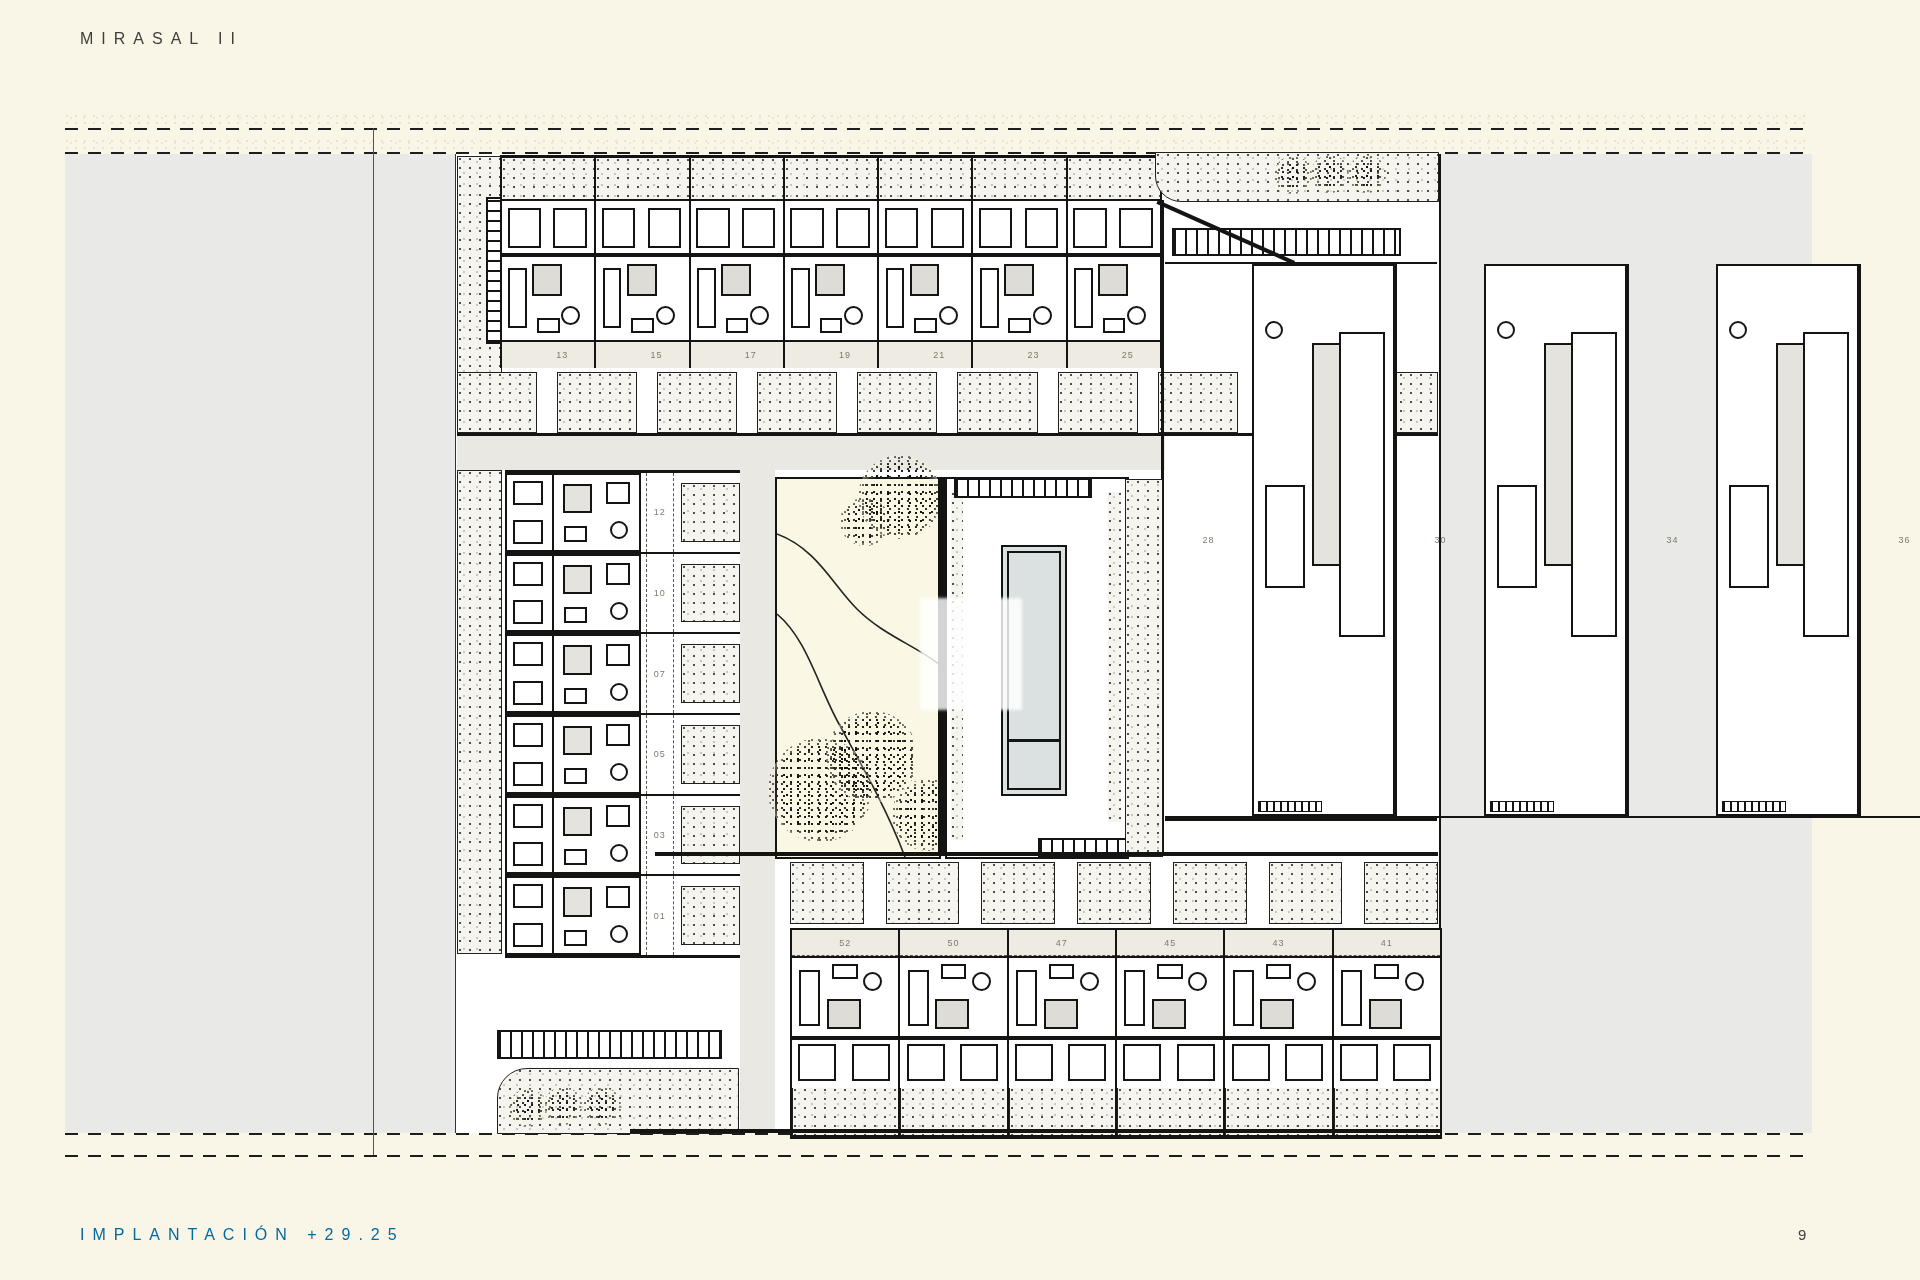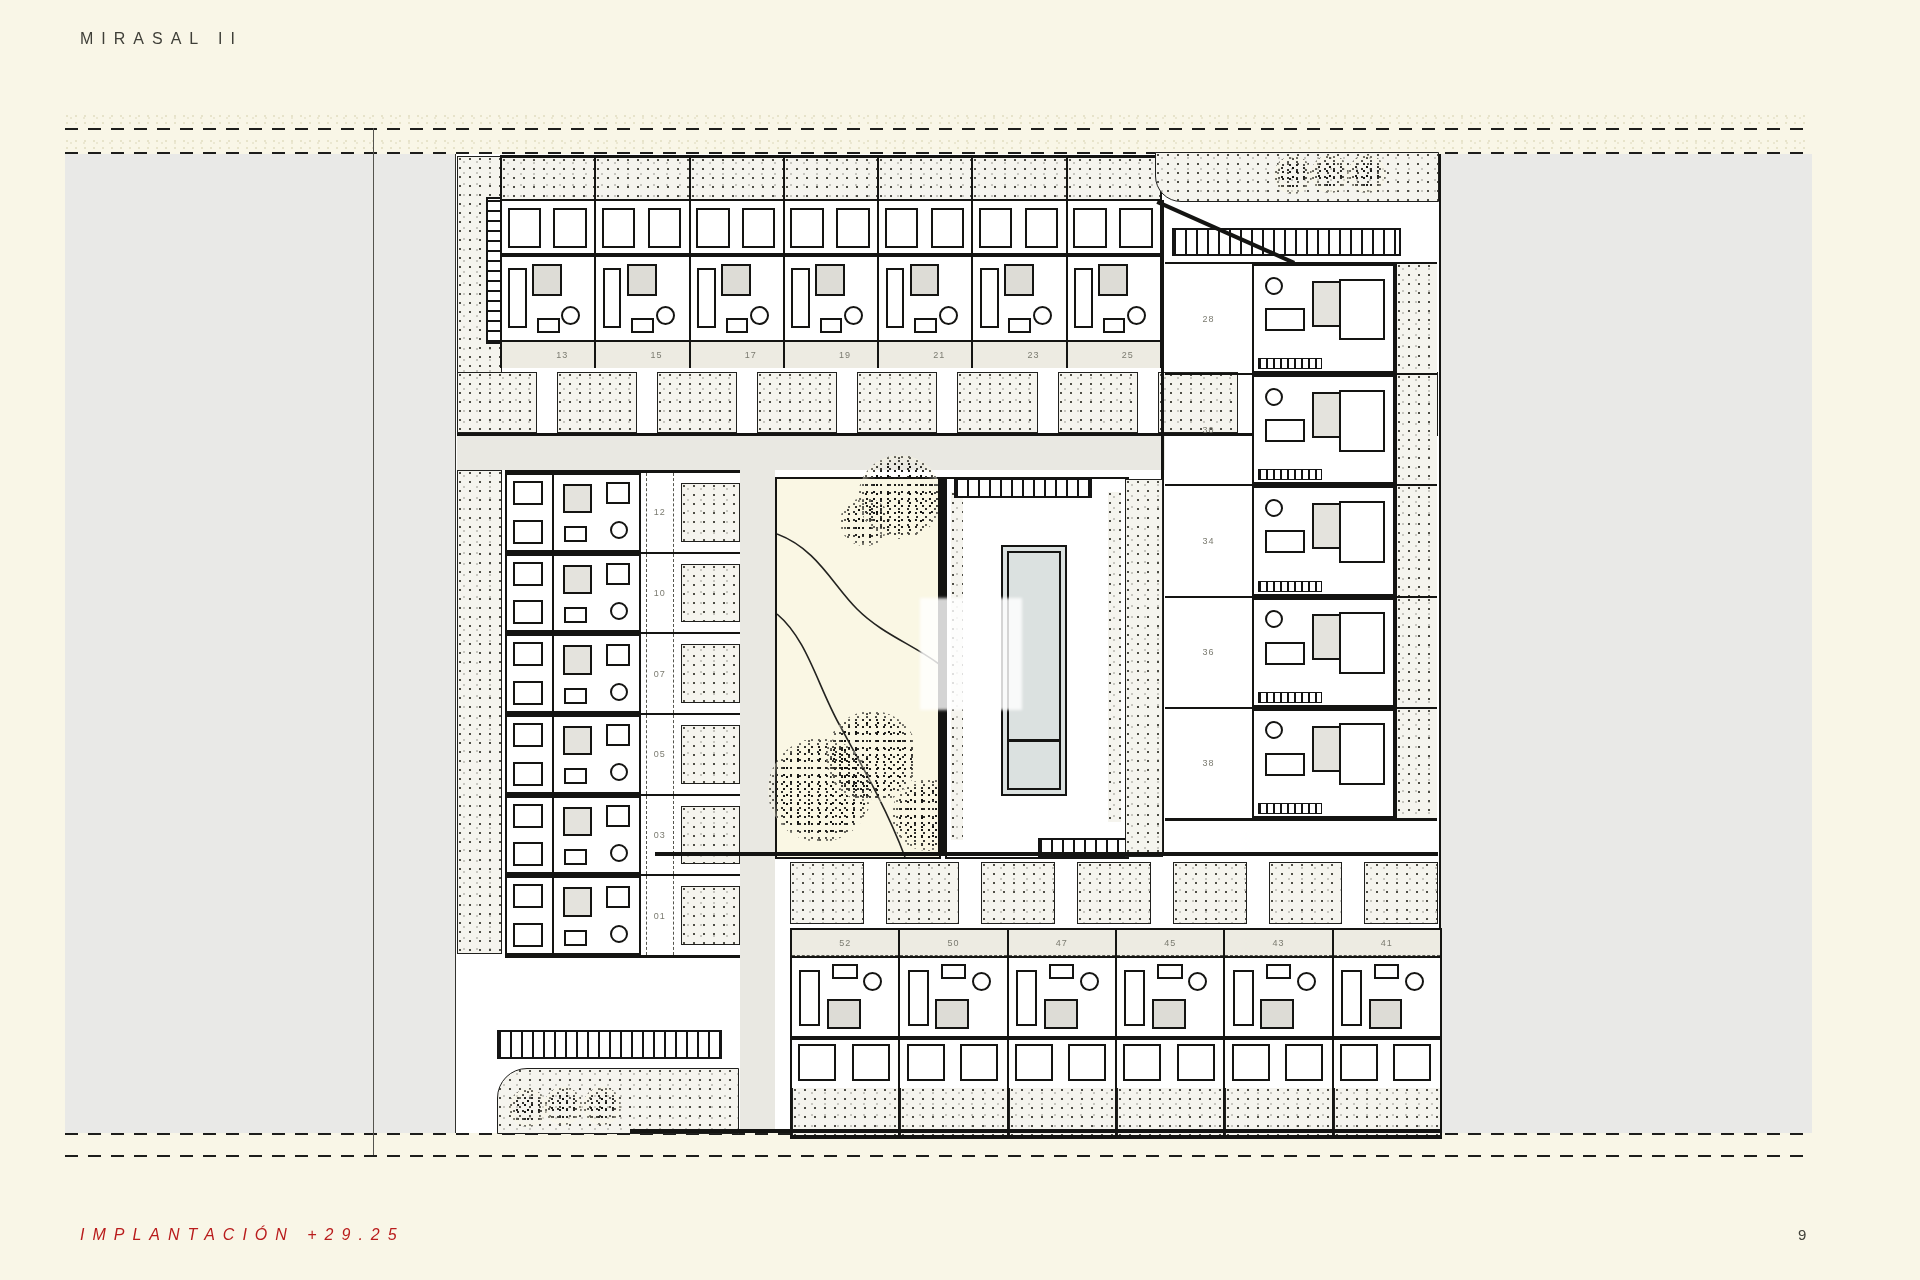--- a/index.html
+++ b/index.html
@@ -7,21 +7,21 @@
     width:1920px;height:1280px;overflow:hidden;position:relative;
     background:var(--paper,#f9f6e7);
     font-family:"Liberation Sans","DejaVu Sans",sans-serif;
     color:var(--ink,#3f3f38);
   }
   .abs{position:absolute;}
   .t{position:absolute;white-space:pre;}
 
   
   .page-title{left:80px;top:30px;font-size:16px;letter-spacing:8px;font-weight:500;color:#3f3f38;}
-  .footer-label{left:80px;top:1226px;font-size:16px;letter-spacing:8px;font-weight:500;color:#b91c1c;font-style:italic;}
+  .footer-label{left:80px;top:1226px;font-size:16px;letter-spacing:8px;font-weight:500;color:#0369a1;}
   .page-number{left:1798px;top:1226px;font-size:15px;color:#3f3f38;}
 
   
   .dash-h{height:2px;background-image:repeating-linear-gradient(90deg,#1d1d1b 0 13px,transparent 13px 23px);}
   .speck{height:11px;opacity:.55;
     background-image:radial-gradient(circle at 2px 2px,#d9d4b4 1px,transparent 1.2px),radial-gradient(circle at 6px 4px,#e0dcc0 1px,transparent 1.2px);
     background-size:9px 7px,13px 9px;}
   .vline{width:1px;background:#55544e;}
   .margin-gray{background:var(--gray,#e9e9e7);}
 
@@ -58,21 +58,21 @@
   .t-cell .garden{height:42px;border-bottom:2px solid #141412;border-left:none;border-top:none;border-right:none;}
   .t-cell .body{height:141px;background:#fff;position:relative;border-bottom:2px solid #141412;}
   .t-cell .label{height:26px;background:var(--band,#edebe2);display:flex;align-items:center;justify-content:center;padding-left:28px;}
 
   .bottom-row{display:flex;border-top:2px solid #141412;border-right:2px solid #141412;border-bottom:4px solid #141412;}
   .b-cell{flex:1;display:flex;flex-direction:column;border-left:2px solid #141412;}
   .b-cell .label{height:25px;background:var(--band,#edebe2);display:flex;align-items:center;justify-content:center;border-bottom:1px dashed #55554e;}
   .b-cell .body{height:130px;background:#fff;position:relative;border-bottom:2px solid #141412;transform:scaleY(-1);}
   .b-cell .garden{flex:1;border:none;border-left:1px solid #20201e;}
 
-  .right-col{display:flex;flex-direction:column;border-top:2px solid #141412;border-bottom:3px solid #141412;}
+  .right-col{display:flex;border-top:2px solid #141412;border-bottom:3px solid #141412;}
   .r-cell{flex:1;display:flex;border-bottom:2px solid #141412;}
   .r-cell:last-child{border-bottom:none;}
   .r-label{width:87px;display:flex;align-items:center;justify-content:center;}
   .r-body{width:139px;background:#fff;position:relative;border:2px solid #141412;}
   .r-comb{position:absolute;left:4px;bottom:2px;width:62px;height:9px;
     background-image:repeating-linear-gradient(90deg,#141414 0 2px,transparent 2px 7px);border:1px solid #141414;background-color:#fff;}
   .r-garden{flex:1;border:none;border-left:2px solid #141412;}
 
   .left-col{display:flex;flex-direction:column;border-top:3px solid #141412;border-bottom:3px solid #141412;}
   .l-cell{flex:1;display:flex;align-items:stretch;border-bottom:2px solid #141412;}

